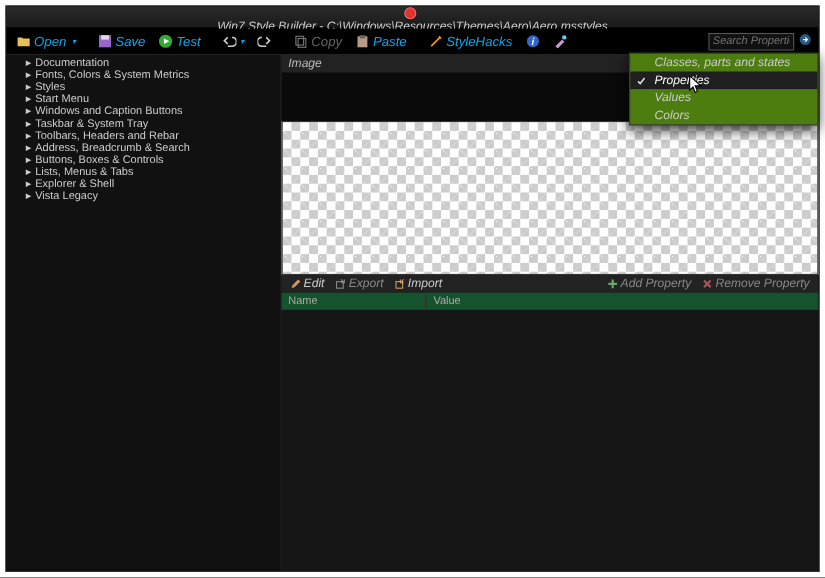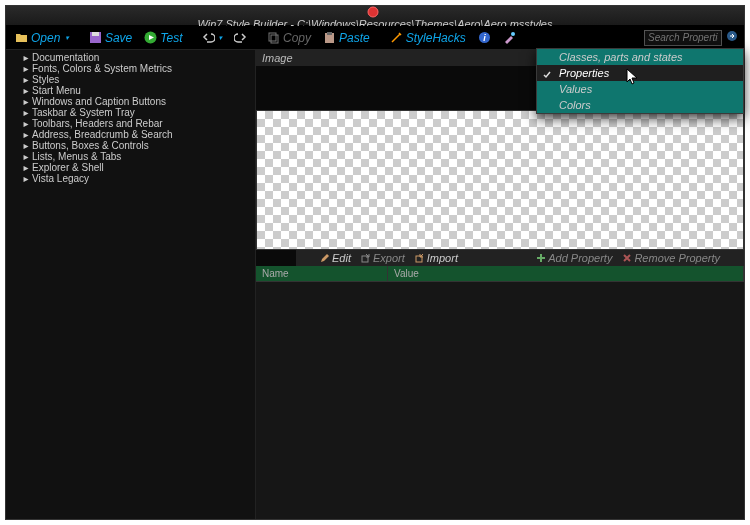--- a/index.html
+++ b/index.html
@@ -19,31 +19,31 @@
 .search-box { width: 78px; height: 16px; background: #111; border: 1px solid #555; color: #aaa; font-size: 10px; padding: 0 3px; font-style: italic; }
 .search-btn { width: 16px; height: 16px; display: flex; align-items: center; justify-content: center; cursor: pointer; }
 .body-area { flex: 1; display: flex; background: #0a0a0a; }
 .sidebar { width: 250px; background: #111; border-right: 1px solid #222; padding-top: 2px; }
 .tree-item { display: flex; align-items: center; height: 11px; padding-left: 16px; color: #ccc; font-size: 10px; cursor: pointer; line-height: 11px; }
 .tree-caret { width: 8px; height: 8px; margin-right: 2px; display: inline-flex; align-items: center; justify-content: center; }
 .main { flex: 1; display: flex; flex-direction: column; }
 .image-panel { height: 200px; display: flex; flex-direction: column; gap: 44px; }
 .image-header { height: 16px; background: #222; color: #bbb; font-size: 11px; font-style: italic; padding-left: 6px; display: flex; align-items: center; position: relative; }
 .image-canvas { flex: 1; background-image: linear-gradient(45deg,#ccc 25%,transparent 25%),linear-gradient(-45deg,#ccc 25%,transparent 25%),linear-gradient(45deg,transparent 75%,#ccc 75%),linear-gradient(-45deg,transparent 75%,#ccc 75%); background-size: 16px 16px; background-position: 0 0,0 8px,8px -8px,-8px 0; background-color: #fff; margin: 0; border: 1px solid #333; }
-.prop-toolbar { height: 16px; background: #222; display: flex; align-items: center; font-size: 11px; font-style: italic; color: #888; padding: 0 20px; gap: 2px; margin-left: 40px; }
+.prop-toolbar { height: 16px; background: #222; display: flex; align-items: center; font-size: 11px; font-style: italic; color: #888; padding: 0 4px; gap: 2px; }
 .pt-btn { display: flex; align-items: center; gap: 2px; padding: 0 4px; cursor: pointer; }
 .pt-btn.light { color: #ccc; }
 .pt-spacer { flex: 1; }
 .pt-ico { width: 10px; height: 10px; display: inline-flex; }
 .prop-headers { height: 16px; display: flex; background: #14532d; border-bottom: 1px solid #333; }
 .ph-col { font-size: 10px; color: #aaa; padding: 2px 6px; border-right: 1px solid #333; }
 .ph-name { width: 132px; }
 .ph-value { flex: 1; }
 .prop-grid { flex: 1; background: #161616; }
-.context-menu { position: absolute; top: 48px; right: 6px; width: 208px; background: #0f766e; border: 1px solid #3a3a3a; box-shadow: 0 4px 12px rgba(0,0,0,0.8); z-index: 100; }
+.context-menu { position: absolute; top: 48px; right: 6px; width: 172px; background: #4d7c0f; border: 1px solid #3a3a3a; box-shadow: 0 4px 12px rgba(0,0,0,0.8); z-index: 100; }
 .cm-item { height: 16px; display: flex; align-items: center; padding-left: 22px; color: #ccc; font-size: 11px; font-style: italic; cursor: pointer; position: relative; }
 .cm-item.selected { color: #fff; background: #1f1f1f; }
 .cm-check { position: absolute; left: 6px; width: 8px; height: 8px; }
 .cursor-arrow { position: absolute; top: 68px; right: 110px; z-index: 200; width: 14px; height: 18px; pointer-events: none; }
 </style>
 </head>
 <body>
 
 <div class="window">
 

